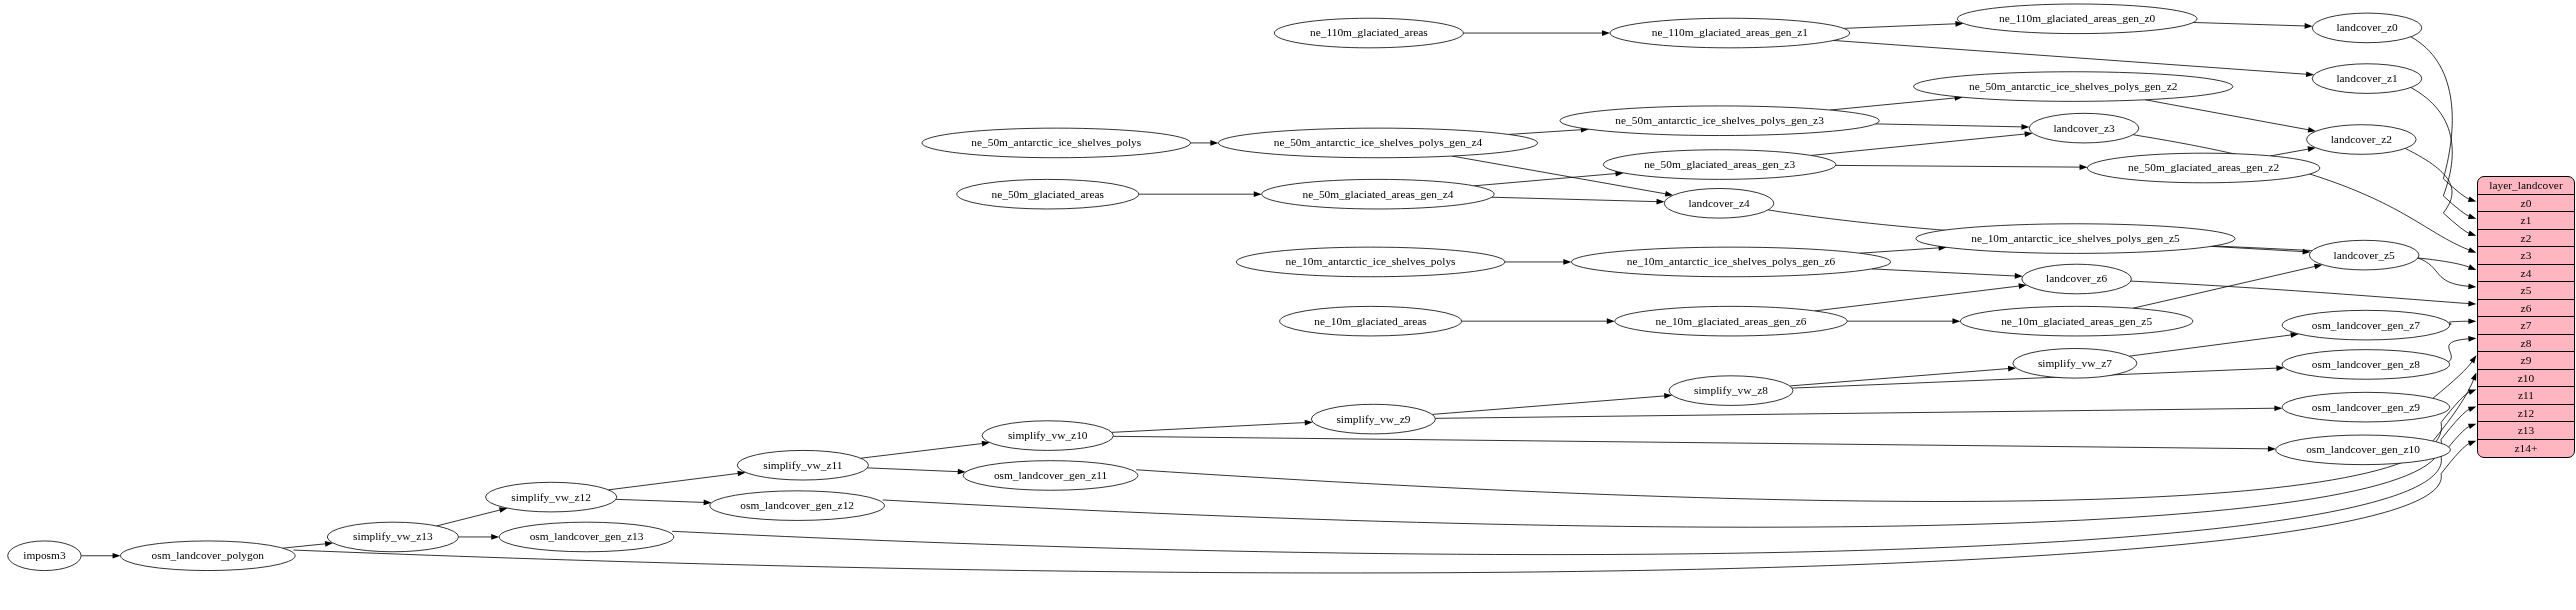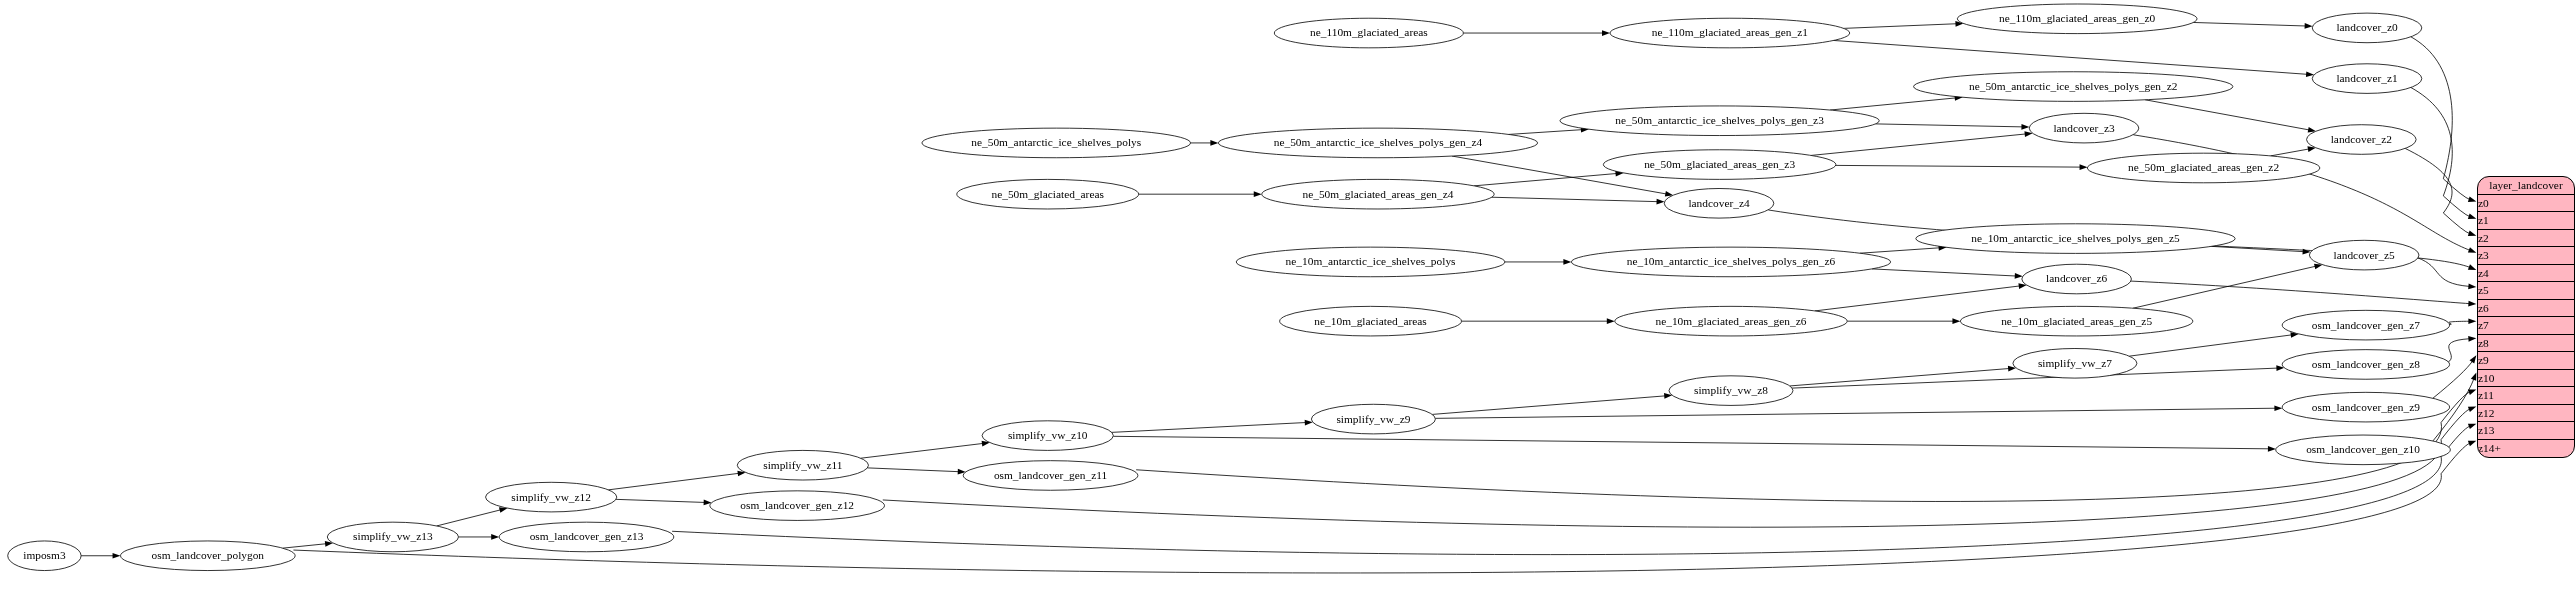--- a/index.html
+++ b/index.html
@@ -3,24 +3,24 @@
 <meta charset="utf-8">
 <style>
   html,body{margin:0;padding:0;background:#ffffff;}
   #canvas{position:relative;width:2576px;height:611px;background:#ffffff;overflow:hidden;
           font-family:"Liberation Serif","DejaVu Serif",serif;}
   #graph-svg{position:absolute;left:0;top:0;}
   #graph-svg text{font-family:"Liberation Serif","DejaVu Serif",serif;font-size:20px;fill:#000000;}
   #graph-svg ellipse{fill:#ffffff;stroke:#000000;stroke-width:1.4;}
   #graph-svg path.edge{fill:none;stroke:#000000;stroke-width:1.4;}
   #table-node{position:absolute;box-sizing:border-box;background:#ffb6c1;border:1.1px solid #000000;
-              border-radius:12px;overflow:hidden;}
+              border-radius:7px;overflow:hidden;}
   .tbl-header{height:16.5px;line-height:16.5px;text-align:center;font-size:11.4px;color:#000;
               border-bottom:0.6px solid #000;}
-  .tbl-row{height:16.5px;line-height:16.5px;text-align:left;font-size:11.4px;color:#000;
+  .tbl-row{height:16.5px;line-height:16.5px;text-align:center;font-size:11.4px;color:#000;
            border-bottom:0.6px solid #000;}
   .tbl-row:last-child{border-bottom:none;height:17px;}
 </style>
 </head>
 <body>
 
 <div id="canvas">
   <svg id="graph-svg" width="2576" height="611" viewBox="0 0 4524 1073">
       <g>
         <path class="edge" d="M142.45,976 L199.65,976"></path>

